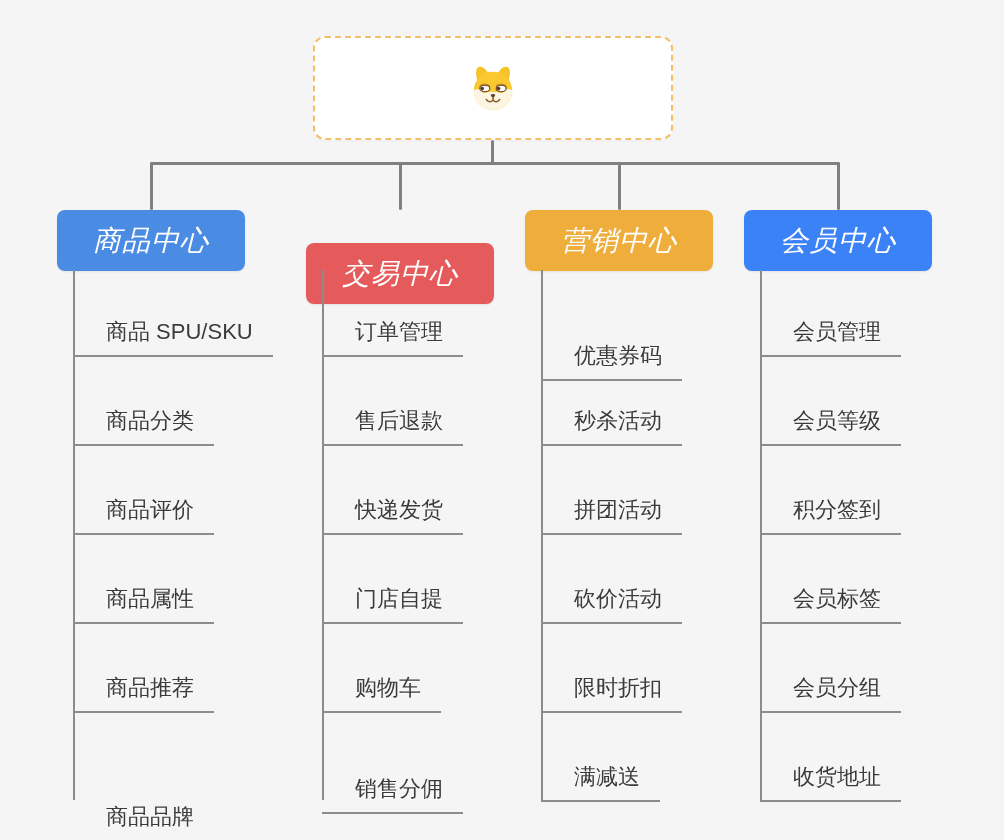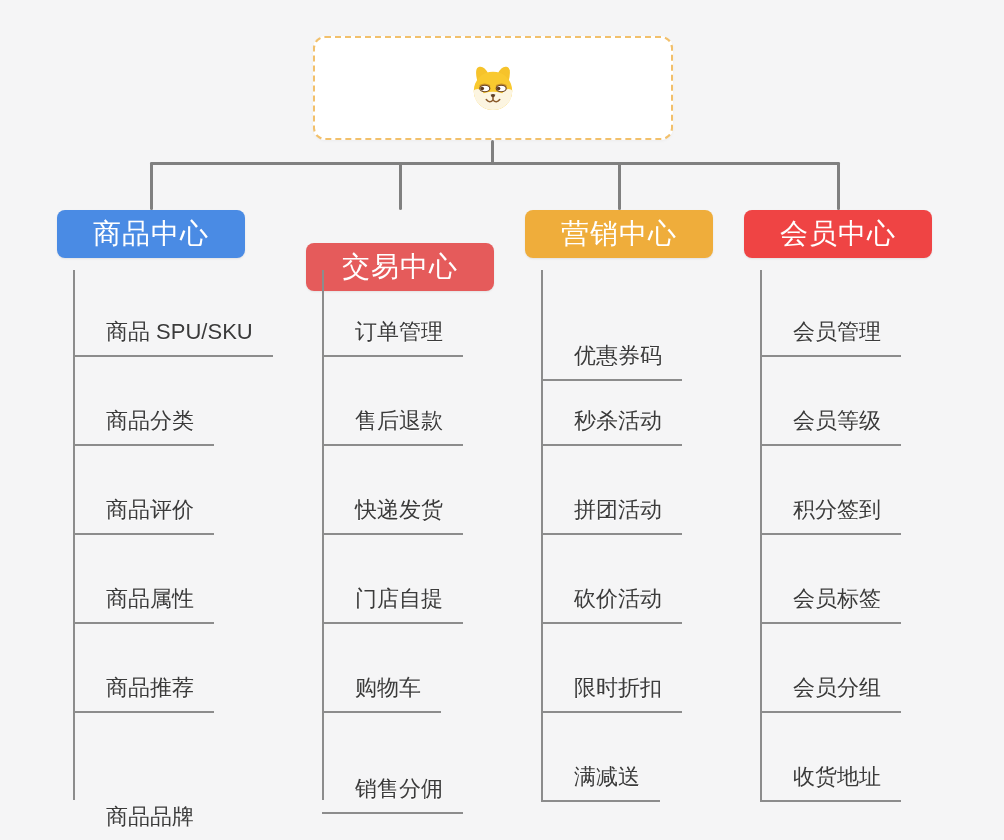--- a/index.html
+++ b/index.html
@@ -33,30 +33,31 @@
   .shiba-icon { width: 50px; height: 48px; flex: 0 0 auto; }
   
   .line { position: absolute; background: #808080; border-radius: 2px; }
   .root-stub   { left: 491px; top: 140px; width: 3px; height: 24px; }
   .h-connector { left: 150px; top: 162px; width: 690px; height: 3px; }
   .drop        { width: 3px; top: 162px; height: 48px; }
   
   .branch-header {
     position: absolute;
     top: 210px;
-    width: 188px; height: 48px;
+    width: 188px; height: 61px;
     border-radius: 8px;
     display: flex;
     align-items: center;
     justify-content: center;
     color: #FFFFFF;
     font-size: 28px;
     letter-spacing: 1px;
     cursor: default;
     box-shadow: 0 1px 2px rgba(0,0,0,0.08);
+    font-style: italic;
   }
   
   .trunk {
     position: absolute;
     top: 270px;
     width: 2px; height: 530px;
     background: #8C8C8C;
   }
   .leaf {
     position: absolute;
@@ -130,21 +131,21 @@
     <div class="leaf" style="left: 322px; top: 671px; border-bottom-color: rgb(140, 140, 140); color: rgb(59, 59, 59);">购物车</div>
     <div class="leaf" style="left: 322px; top: 760px; border-bottom-color: rgb(140, 140, 140); color: rgb(59, 59, 59); margin-top: 12px;">销售分佣</div>
     <div class="branch-header" style="left: 525px; background: rgb(239, 173, 59);">营销中心</div>
     <div class="trunk" style="left: 541px; background: rgb(140, 140, 140);"></div>
     <div class="leaf" style="left: 541px; top: 315px; border-bottom-color: rgb(140, 140, 140); color: rgb(59, 59, 59); margin-top: 24px;">优惠券码</div>
     <div class="leaf" style="left: 541px; top: 404px; border-bottom-color: rgb(140, 140, 140); color: rgb(59, 59, 59);">秒杀活动</div>
     <div class="leaf" style="left: 541px; top: 493px; border-bottom-color: rgb(140, 140, 140); color: rgb(59, 59, 59);">拼团活动</div>
     <div class="leaf" style="left: 541px; top: 582px; border-bottom-color: rgb(140, 140, 140); color: rgb(59, 59, 59);">砍价活动</div>
     <div class="leaf" style="left: 541px; top: 671px; border-bottom-color: rgb(140, 140, 140); color: rgb(59, 59, 59);">限时折扣</div>
     <div class="leaf" style="left: 541px; top: 760px; border-bottom-color: rgb(140, 140, 140); color: rgb(59, 59, 59);">满减送</div>
-    <div class="branch-header" style="left: 744px; background: #ef4444;">会员中心</div>
+    <div class="branch-header" style="left: 744px; background: #3b82f6;">会员中心</div>
     <div class="trunk" style="left: 760px; background: rgb(140, 140, 140);"></div>
     <div class="leaf" style="left: 760px; top: 315px; border-bottom-color: rgb(140, 140, 140); color: rgb(59, 59, 59);">会员管理</div>
     <div class="leaf" style="left: 760px; top: 404px; border-bottom-color: rgb(140, 140, 140); color: rgb(59, 59, 59);">会员等级</div>
     <div class="leaf" style="left: 760px; top: 493px; border-bottom-color: rgb(140, 140, 140); color: rgb(59, 59, 59);">积分签到</div>
     <div class="leaf" style="left: 760px; top: 582px; border-bottom-color: rgb(140, 140, 140); color: rgb(59, 59, 59);">会员标签</div>
     <div class="leaf" style="left: 760px; top: 671px; border-bottom-color: rgb(140, 140, 140); color: rgb(59, 59, 59);">会员分组</div>
     <div class="leaf" style="left: 760px; top: 760px; border-bottom-color: rgb(140, 140, 140); color: rgb(59, 59, 59);">收货地址</div>
   </div>
 
 </body></html>

